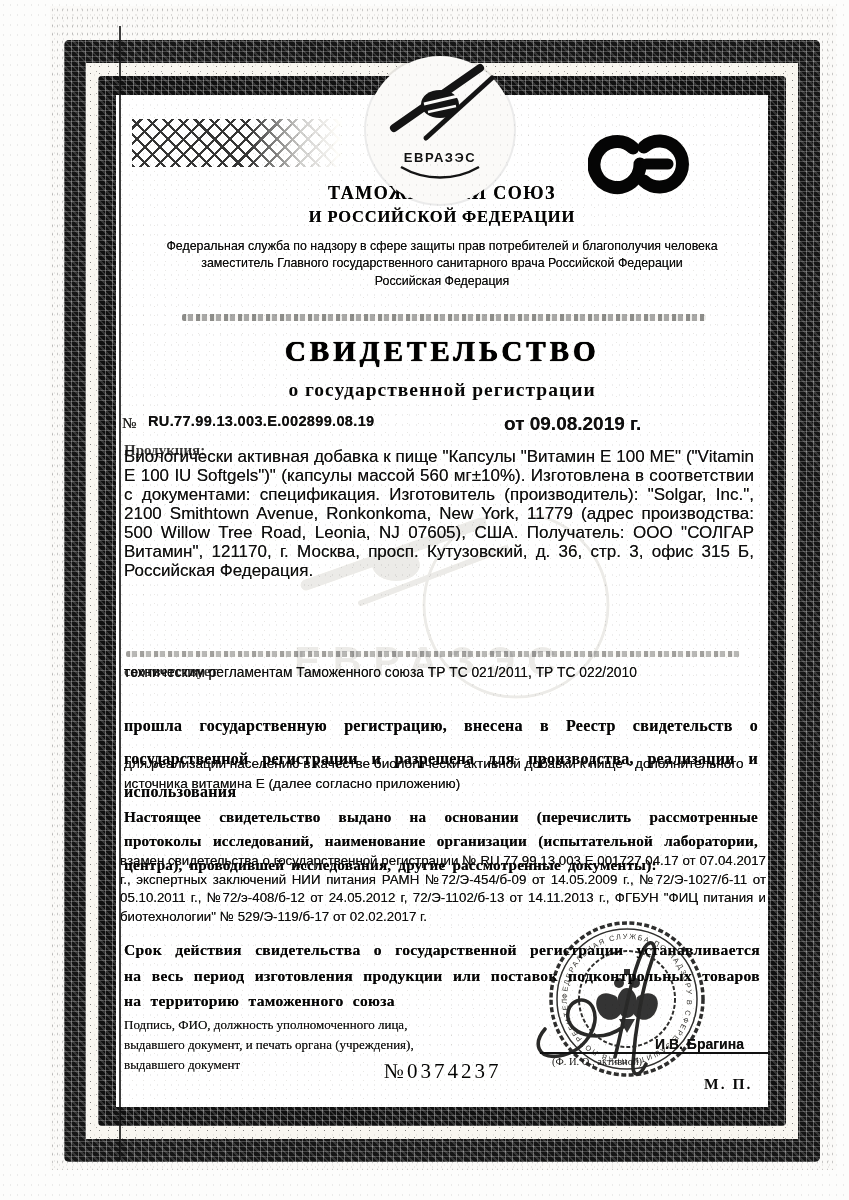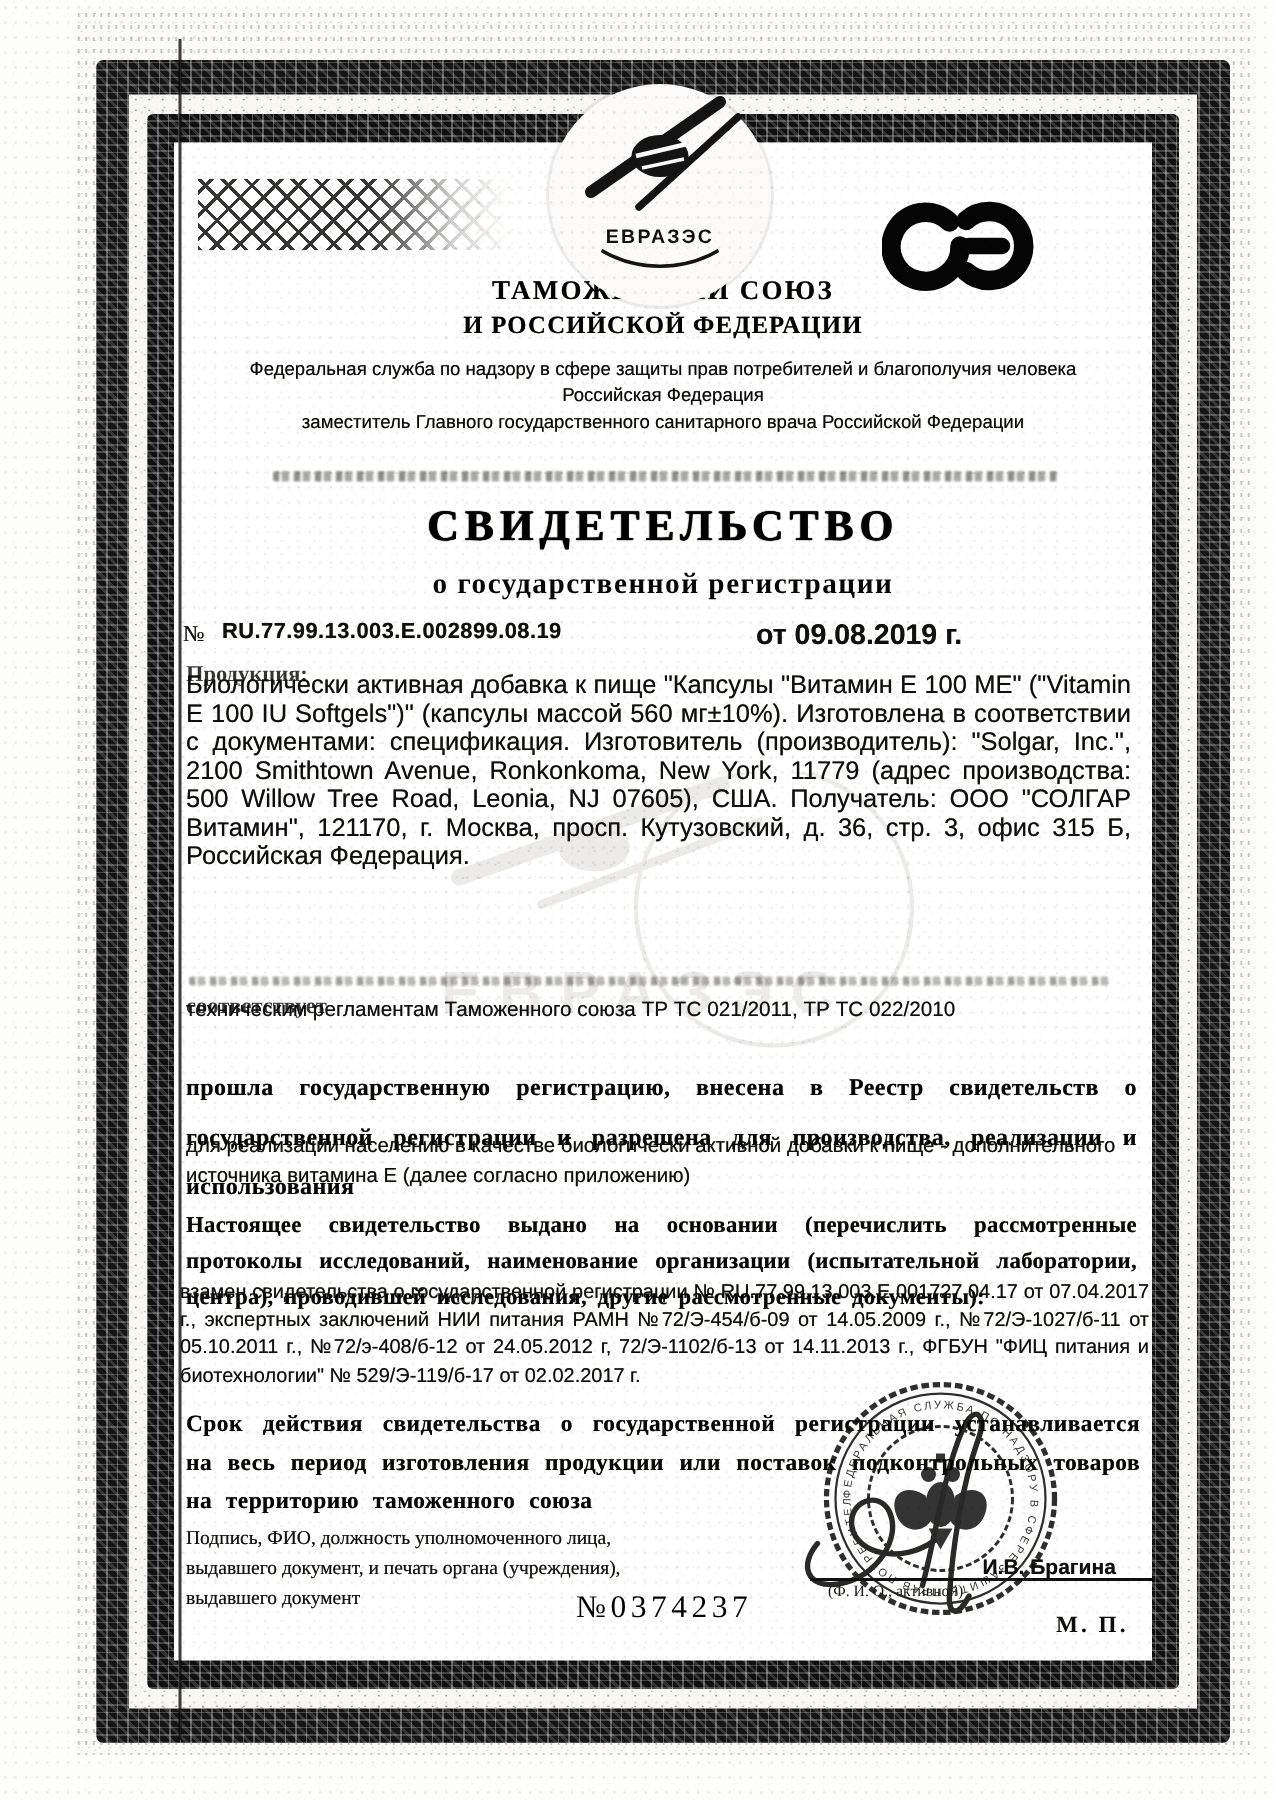--- a/index.html
+++ b/index.html
@@ -117,22 +117,22 @@
             <path d="M58 33h22" stroke="#111" stroke-width="11" stroke-linecap="round"></path>
           </svg>
 
           <div class="abs center serif union ink">
             <div class="l1">ТАМОЖЕННЫЙ СОЮЗ</div>
             <div class="l3">И РОССИЙСКОЙ ФЕДЕРАЦИИ</div>
           </div>
 
           <div class="abs center sans agency ink">
             <div>Федеральная служба по надзору в сфере защиты прав потребителей и благополучия человека</div>
+            <div>заместитель Главного государственного санитарного врача Российской Федерации</div>
             <div>Российская Федерация</div>
-            <div>заместитель Главного государственного санитарного врача Российской Федерации</div>
           </div>
 
           <div class="abs microline fine1"></div>
 
           <div class="abs center serif title">СВИДЕТЕЛЬСТВО</div>
           <div class="abs center serif subtitle">о государственной регистрации</div>
 
           <span class="abs serif reg-no-sign ink">№</span>
           <span class="abs sans reg-number ink">RU.77.99.13.003.E.002899.08.19</span>
           <span class="abs sans reg-date ink">от 09.08.2019 г.</span>

